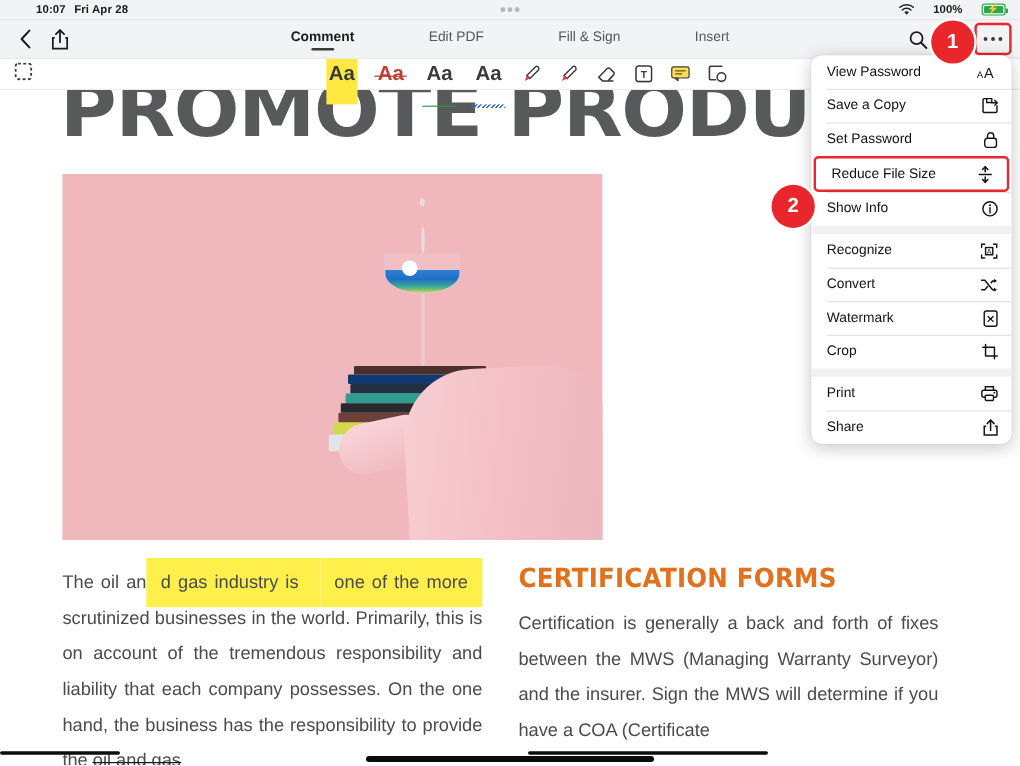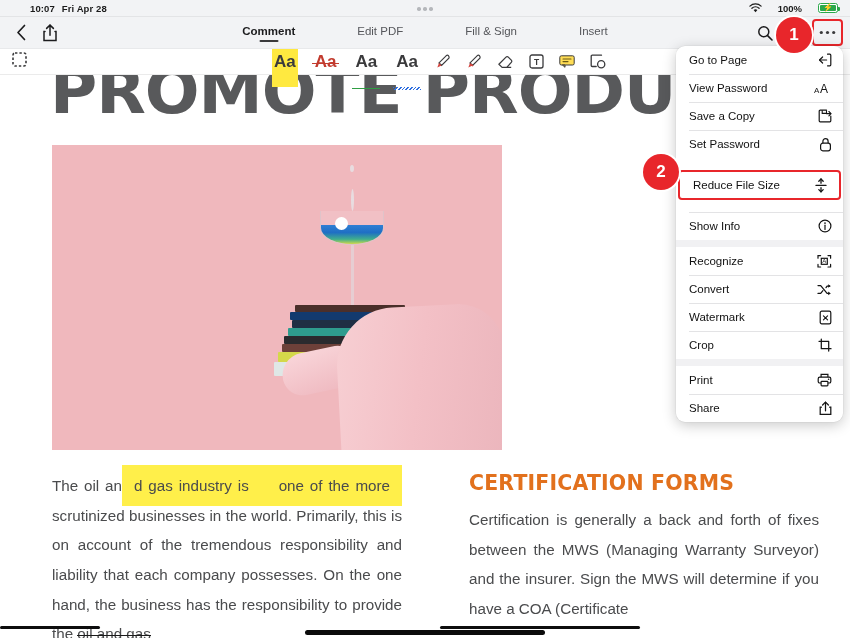--- a/index.html
+++ b/index.html
@@ -112,21 +112,21 @@
     overflow:hidden;
     background:rgba(255,255,255,.12);
   }
   .cap .liq{position:absolute;left:0;right:0;bottom:0;height:19px;
     background:linear-gradient(180deg,#2f7fd4 0%,#1f6fc4 40%,#3fae8e 75%,#cfd94a 100%);}
   .cap .foam{position:absolute;left:14px;top:6px;width:13px;height:13px;border-radius:50%;background:#fff;}
   .drop{position:absolute;width:4px;height:7px;border-radius:50%;background:#e8dce0;}
 
   .col{ position:absolute; font-size:15.2px; line-height:1.95; color:#4a4b4d; text-align:justify; }
   .col.left{ left:52px; top:396px; width:350px;}
-  .col.right{ left:469px; top:396px; width:350px;}
+  .col.right{ left:432px; top:396px; width:350px;}
   .sec-title{
     font-family:"DejaVu Sans", sans-serif;
     font-size:22px; font-weight:bold; color:#e2711d; letter-spacing:.2px;
     margin-bottom:10px; transform:scaleX(.93); transform-origin:left; line-height:1.1;
   }
   mark.y{ background:#ffef4a; color:#4a4b4d; padding:12px;}
   .strk{ position:relative; }
   .strk::after{ content:""; position:absolute; left:0; right:0; top:56%; height:1.6px; background:#1a1a1a;}
   .strk::before{ content:""; position:absolute; left:0; right:0; bottom:-1px; height:1.4px; background:#1a1a1a;}
   .inkbar{ position:absolute; height:3.2px; background:#0d0d0d; border-radius:2px; z-index:12;}
@@ -142,21 +142,21 @@
     height:28px; display:flex; align-items:center; justify-content:space-between;
     padding:0 11px 0 13px; position:relative;
   }
   .mrow + .mrow::before{
     content:""; position:absolute; left:13px; right:0; top:0; height:.5px; background:#e3e3e5;
   }
   .mgap{ height:7px; background:#f1f1f3; }
   .mgap + .mrow::before{ display:none; }
   .mrow .mi{ color:#151515; display:flex; align-items:center; }
   .mrow.hi{
-    border:2.5px solid #e8262b; border-radius:4px; height:30px; margin:12px 2px;text-align:center;
+    border:2.5px solid #e8262b; border-radius:4px; height:30px; margin:0 2px;text-align:center;
   }
   .mrow.hi::before{display:none;}
   .home-ind{
     position:absolute; bottom:3px; left:50%; transform:translateX(-50%);
     width:240px;height:5px;border-radius:3px;background:#0b0b0b; z-index:70;
   }
 </style>
 </head>
 <body>
 
@@ -326,30 +326,20 @@
       <span>Certification is generally a back and forth of fixes between the MWS (Managing Warranty Surveyor) and the insurer. Sign the MWS will determine if you have a COA (Certificate</span>
     </div>
     <div class="inkbar" style="left:-52px; top:551px; width:0;"></div>
   </div>
 
   <div class="inkbar" style="left:0px; top:626px; width:100px;"></div>
   <div class="inkbar" style="left:440px; top:626px; width:200px;"></div>
 
   <div class="menu">
 
-    <div class="mrow">
-      <span>Go to Page</span>
-      <span class="mi">
-        <svg width="14" height="14" viewBox="0 0 14 14">
-            <path d="M9.5 1.2h2.3a1 1 0 0 1 1 1v9.6a1 1 0 0 1-1 1H9.5" stroke="#151515" stroke-width="1.2" fill="none" stroke-linecap="round"></path>
-            <path d="M8.6 7H1.5" stroke="#151515" stroke-width="1.2" stroke-linecap="round"></path>
-            <path d="M4.6 4 1.5 7l3.1 3" stroke="#151515" stroke-width="1.2" fill="none" stroke-linecap="round" stroke-linejoin="round"></path>
-          </svg>
-      </span>
-    </div>
 
     <div class="mrow">
       <span>View Password</span>
       <span class="mi">
         <svg width="18" height="13" viewBox="0 0 18 13">
             <text x="0" y="11" font-size="8" fill="#151515" font-family="Liberation Sans, sans-serif">A</text>
             <text x="6" y="11" font-size="12" fill="#151515" font-family="Liberation Sans, sans-serif">A</text>
           </svg>
       </span>
     </div>

